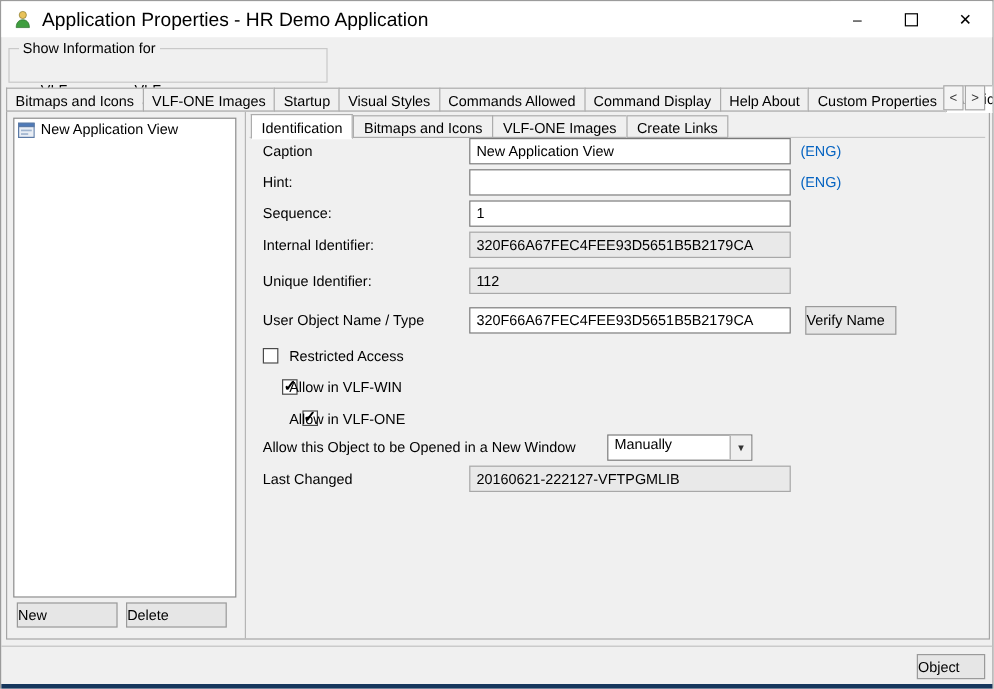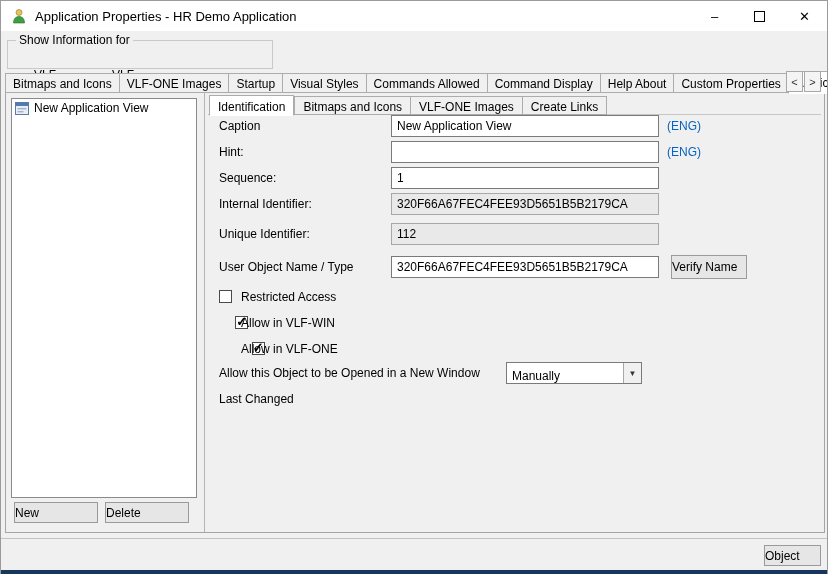--- a/index.html
+++ b/index.html
@@ -6,21 +6,21 @@
   .win {
     position:relative; width:828px; height:574px; box-sizing:border-box;
     background:#f0f0f0; border:1px solid #9b9b9b; border-bottom:none;
     font-family:"Liberation Sans", sans-serif; font-size:12px; color:#000;
     overflow:hidden;
   }
   .abs { position:absolute; }
 
   
   .titlebar { position:absolute; left:0; top:0; width:100%; height:30px; background:#ffffff; }
-  .title-text { position:absolute; left:34px; top:8px; font-size:13px; }
+  .title-text { position:absolute; left:34px; top:8px; font-size:16px; }
   .win-btn { position:absolute; top:0; width:45px; height:30px; display:flex; align-items:center; justify-content:center; cursor:default; background:#fff; border:none; font-size:13px; color:#000; }
   .max-glyph { display:inline-block; width:9px; height:9px; border:1px solid #000; }
 
   
   fieldset.group { position:absolute; left:6px; top:32px; width:248px; height:32px; border:1px solid #c9c9c9; margin:0; padding:2px 8px 0 8px; }
   fieldset.group legend { font-size:12px; padding:0 3px; }
   .cb-row { display:flex; align-items:center; gap:6px; margin-top:19px; }
   .cb-pair { display:flex; align-items:center; gap:5px; margin-right:10px; }
 
   
@@ -53,21 +53,21 @@
   .itab.active { background:#ffffff; height:21px; padding-top:4px; border-right:1px solid #acacac; border-bottom:1px solid #ffffff; margin-bottom:-1px; z-index:3; position:relative; }
   .inner-line { position:absolute; left:207px; top:113px; width:613px; height:1px; background:#c6c6c6; }
 
   
   .flabel { position:absolute; white-space:nowrap; }
   .input { position:absolute; box-sizing:border-box; width:268px; height:22px; left:390px; border:1px solid #7a7a7a; background:#fff; padding:2px 5px; font-family:inherit; font-size:12px; color:#000; }
   .input.ro { background:#e9e9e9; border-color:#a8a8a8; }
   .lang { position:absolute; left:666px; color:#0563c1; cursor:pointer; white-space:nowrap; }
 
   
-  .combo { position:absolute; left:505px; width:136px; height:22px; box-sizing:border-box; border:1px solid #7a7a7a; background:#fff; display:flex; align-items:flex-end; cursor:pointer; }
+  .combo { position:absolute; left:505px; width:121px; height:22px; box-sizing:border-box; border:1px solid #7a7a7a; background:#fff; display:flex; align-items:flex-start; cursor:pointer; }
   .combo .combo-text { flex:1; padding:0 5px; }
   .combo .combo-arrow { width:18px; height:100%; box-sizing:border-box; border-left:1px solid #a8a8a8; background:#f0f0f0; display:flex; align-items:center; justify-content:center; font-size:8px; color:#333; }
 
   
   .footer-line { position:absolute; left:0; top:537px; width:828px; height:1px; background:#c3c3c3; }
   .bottom-edge { position:absolute; left:0; top:569px; width:828px; height:5px; background:#16365c; }
 </style>
 </head>
 <body>
 
@@ -188,19 +188,20 @@
   <span class="cb abs checked" style="left:218px;top:341px"></span>
   <span class="flabel" style="left:240px;top:341px">Allow in VLF-ONE</span>
 
   <span class="flabel" style="left:218px;top:365px">Allow this Object to be Opened in a New Window</span>
   <div class="combo" style="top:361px">
     <span class="combo-text">Manually</span>
     <span class="combo-arrow">▼</span>
   </div>
 
   <span class="flabel" style="left:218px;top:391px">Last Changed</span>
+  <input class="input ro" style="top: 387px;" readonly="" value="20160621-222127-VFTPGMLIB">
 
   
   <div class="footer-line"></div>
   <button class="btn" style="left:763px;top:544px;width:57px;height:21px">Object</button>
   <div class="bottom-edge"></div>
 
 </div>
 
 </body></html>

